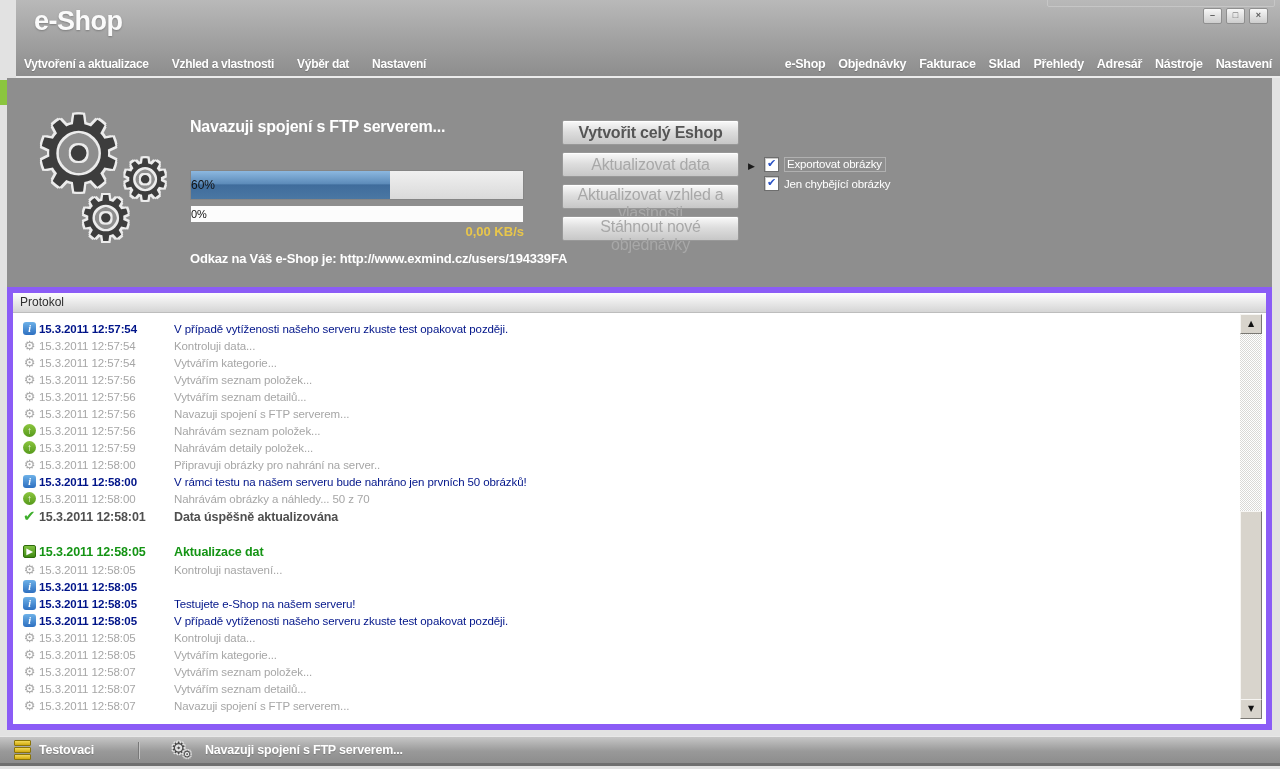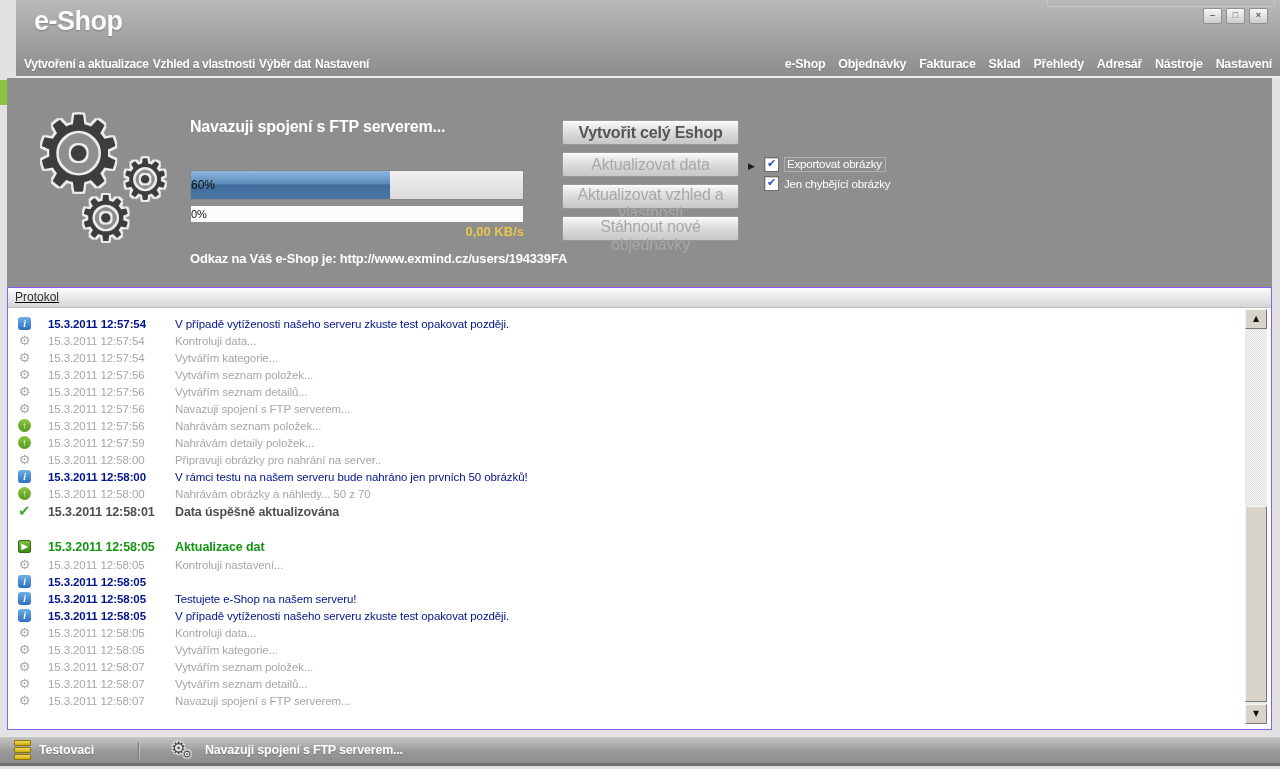--- a/index.html
+++ b/index.html
@@ -14,21 +14,21 @@
              color:#fbfbfb;letter-spacing:-0.5px;text-shadow:0 1px 2px rgba(0,0,0,.25);}
   .top-glitch{position:absolute;top:-5px;right:5px;width:226px;height:10px;
               border:1px solid #c6c6c6;border-radius:2px;}
   .win-controls{position:absolute;top:8px;right:12px;display:flex;gap:4px;}
   .win-btn{width:17px;height:14px;background:linear-gradient(#f7f7f7,#cdcdcd);
            border:1px solid #8f8f8f;border-radius:2px;color:#5a5a5a;
            font-size:9px;line-height:13px;text-align:center;font-weight:bold;cursor:pointer;}
   .menubar{position:absolute;bottom:5px;left:8px;right:8px;display:flex;
            justify-content:space-between;align-items:flex-end;}
   .menu-left,.menu-right{display:flex;}
-  .menu-left{gap:4px;}
+  .menu-left{gap:23px;}
   .menu-right{gap:13px;}
   .menu-item{color:#fff;font-weight:bold;font-size:12px;letter-spacing:-0.3px;
              text-shadow:0 1px 1px rgba(0,0,0,.2);cursor:pointer;white-space:nowrap;}
   .menu-right .menu-item{font-size:12.5px;}
 
   
   .main-panel{position:absolute;top:78px;left:7px;right:8px;height:209px;background:#8e8e8e;}
   .accent{position:absolute;left:0;top:80px;width:7px;height:25px;background:#8bc53f;}
 
   .logo{position:absolute;left:25px;top:30px;width:160px;height:150px;}
@@ -64,31 +64,31 @@
   .cb-row{position:absolute;left:757px;display:flex;align-items:center;height:15px;}
   .cb-box{width:13px;height:13px;background:#fff;border:1px solid #6e6e6e;flex:none;
           box-shadow:inset 1px 1px 0 #c9c9c9;text-align:center;cursor:pointer;
           color:#2a52c4;font-size:11px;line-height:12px;font-weight:bold;
           font-family:"DejaVu Sans",sans-serif;}
   .cb-label{margin-left:5px;color:#fff;font-size:11.5px;letter-spacing:-0.2px;}
   .cb-label.focused{border:1px solid #b0b0b0;padding:0 3px 1px 2px;}
 
   
   .protocol{position:absolute;top:287px;left:7px;right:8px;bottom:39px;
-            background:#fff;border:1px solid #8b5cf6;box-sizing:border-box;text-decoration:underline;}
+            background:#fff;border:6px solid #8b5cf6;box-sizing:border-box;}
   .protocol-header{height:19px;background:linear-gradient(#fdfdfd,#d5d5d5);
                    border-bottom:1px solid #bdbdbd;font-size:12px;color:#2e2e2e;
                    padding-left:7px;line-height:19px;}
   .log{position:absolute;top:20px;left:0;right:32px;bottom:2px;overflow:hidden;padding-top:7px;}
   .log-row{height:17px;display:flex;align-items:center;font-size:11.5px;color:#a6a6a6;
            letter-spacing:-0.1px;white-space:nowrap;}
   .log-spacer{height:16px;}
   .ic{width:13px;height:13px;margin-left:10px;flex:none;}
-  .log-time{margin-left:17px;width:127px;flex:none;}
-  .log-msg{margin-left:0;}
+  .log-time{margin-left:3px;width:127px;flex:none;}
+  .log-msg{margin-left:8px;}
   .row-info{color:#001489;}
   .row-info .log-time{font-weight:bold;}
   .row-success,.row-start{height:19px;font-size:12.5px;font-weight:bold;}
   .row-success{color:#4f4f4f;}
   .row-start{color:#149414;}
   .ic-info{background:linear-gradient(#6db1e8,#2d6fc0);border-radius:3px;color:#fff;
            font:bold italic 10px/13px "Liberation Serif",serif;text-align:center;}
   .ic-task{color:#a8a8a8;font-size:13px;line-height:13px;text-align:center;
            font-family:"DejaVu Sans",sans-serif;}
   .ic-upload{background:linear-gradient(#8cc63f,#55991b);border-radius:50%;color:#fff;

